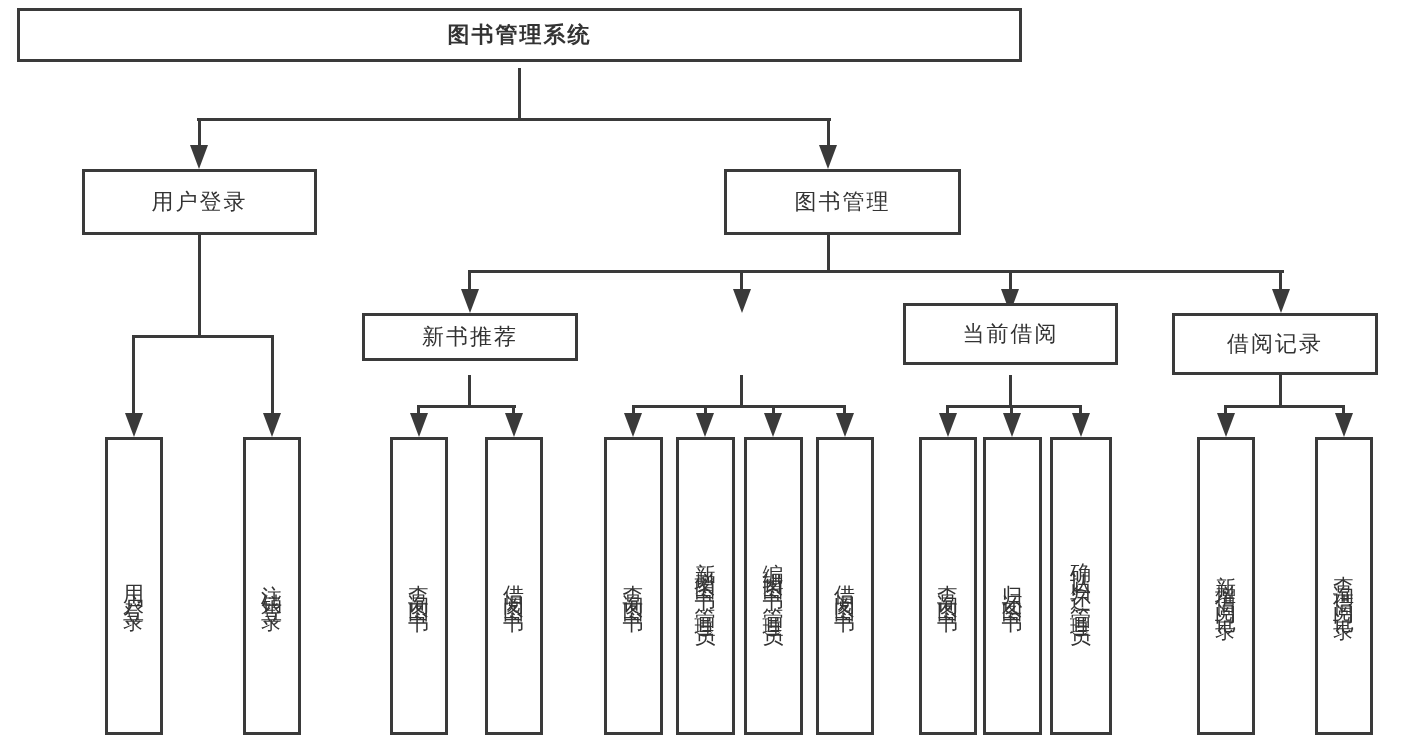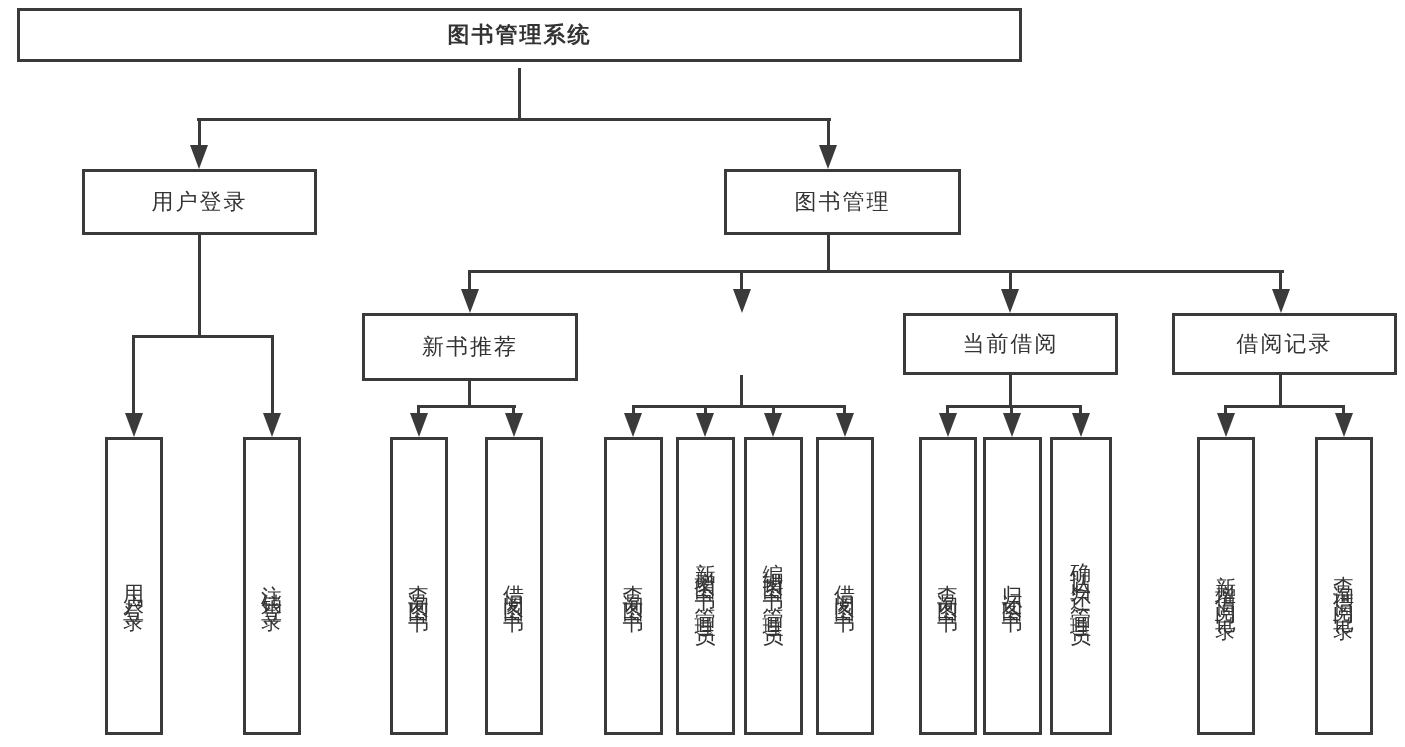--- a/index.html
+++ b/index.html
@@ -38,26 +38,26 @@
 <body>
 
 <div class="canvas">
 
   <div class="b" style="left:17px;top:8px;width:1005px;height:54px;font-weight:bold;">图书管理系统</div>
 
   <div class="b" style="left:82px;top:169px;width:235px;height:66px;">用户登录</div>
 
   <div class="b" style="left:710px;top:169px;width:237px;height:66px;margin-left:14px;">图书管理</div>
 
-  <div class="b" style="left:362px;top:313px;width:216px;height:68px;">新书推荐</div>
+  <div class="b" style="left:362px;top:313px;width:216px;height:48px;">新书推荐</div>
 
 
-  <div class="b" style="left:903px;top:313px;width:215px;height:62px;">当前借阅</div>
+  <div class="b" style="left:903px;top:303px;width:215px;height:62px;">当前借阅</div>
 
-  <div class="b" style="left:1172px;top:313px;width:225px;height:62px;">借阅记录</div>
+  <div class="b" style="left:1172px;top:313px;width:206px;height:62px;">借阅记录</div>
 
   <div class="v" style="left:105px;width:58px;">用户登录</div>
   <div class="v" style="left:243px;width:58px;">注销登录</div>
 
   <div class="v" style="left:390px;width:58px;">查询图书</div>
   <div class="v" style="left:485px;width:58px;">借阅图书</div>
 
   <div class="v" style="left:604px;width:59px;">查询图书</div>
   <div class="v" style="left:676px;width:59px;">新增图书（管理员）</div>
   <div class="v" style="left:744px;width:59px;">编辑图书（管理员）</div>

